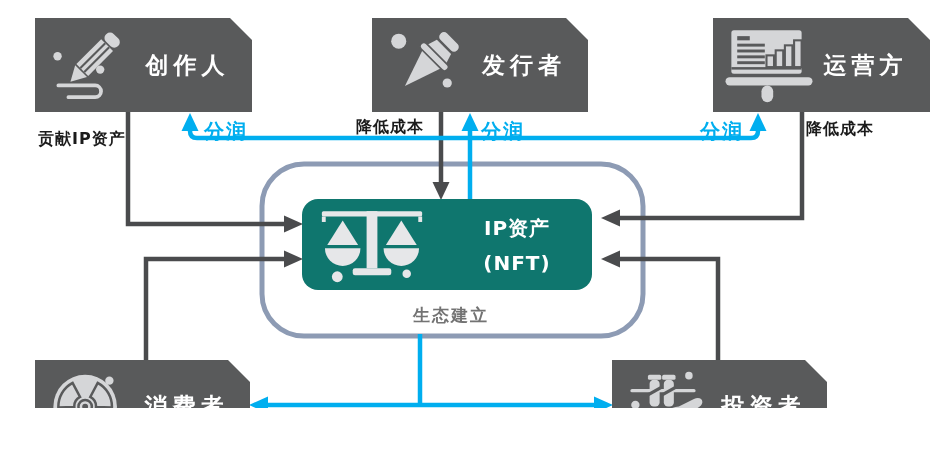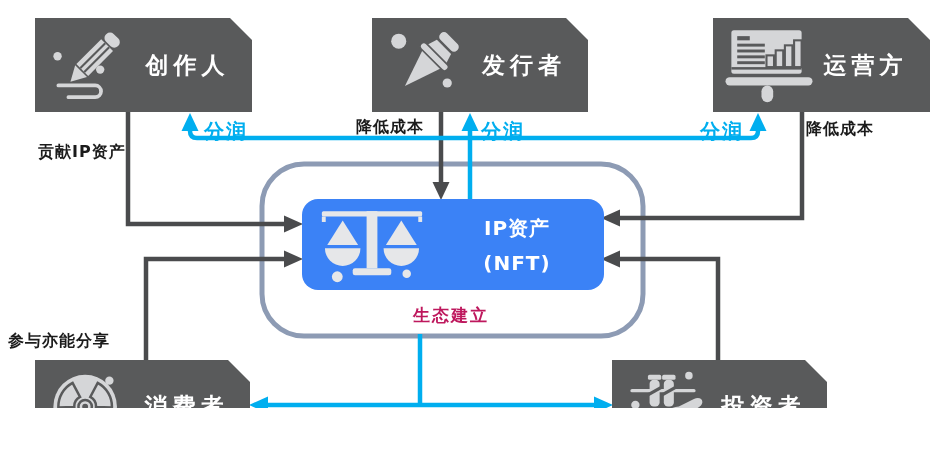--- a/index.html
+++ b/index.html
@@ -18,32 +18,32 @@
     position:absolute;z-index:2;background:#595a5b;display:flex;align-items:center;
     clip-path:polygon(0 0, calc(100% - 22px) 0, 100% 22px, 100% 100%, 0 100%);
   }
   .party .icon{flex:0 0 auto;margin-left:10px;}
   .party .plabel{
     flex:1;text-align:center;color:#ffffff;font-size:23px;font-weight:bold;
     letter-spacing:5px;padding-right:14px;white-space:nowrap;
   }
   .nft{
     position:absolute;z-index:2;left:302px;top:199px;width:290px;height:91px;
-    background:#3b82f6;border-radius:16px;padding-left:12px;
+    background:#0f766e;border-radius:16px;
   }
   .nft .icon{position:absolute;left:12px;top:6px;}
   .nft .ntext{
     position:absolute;left:140px;top:0;width:150px;height:100%;
     display:flex;flex-direction:column;justify-content:center;align-items:center;gap:9px;
     color:#ffffff;font-size:20px;font-weight:bold;letter-spacing:1px;
   }
   .lbl{position:absolute;z-index:3;font-weight:bold;white-space:nowrap;}
   .lbl.k{color:#1b1b1b;font-size:16px;letter-spacing:1px;}
   .lbl.b{color:#00aeef;font-size:20px;letter-spacing:2px;}
-  .lbl.eco{color:#be185d;font-size:17px;letter-spacing:2px;}
+  .lbl.eco{color:#737373;font-size:17px;letter-spacing:2px;}
 </style>
 </head>
 <body>
 
 <div class="stage">
 
   <svg class="wires" width="932" height="473" viewBox="0 0 932 473">
 
     <rect class="eco-border" x="262" y="164" width="381" height="172" rx="42"></rect>
 
@@ -181,23 +181,22 @@
         <circle cx="30" cy="93" r="7"></circle>
         <circle cx="120" cy="89" r="5.5"></circle>
       </g>
     </svg>
     <div class="ntext">
       <div>IP资产</div>
       <div>(NFT)</div>
     </div>
   </div>
 
-  <div class="lbl k" style="left:38px;top:142px;">贡献IP资产</div>
+  <div class="lbl k" style="left:38px;top:129px;">贡献IP资产</div>
   <div class="lbl b" style="left:204px;top:118px;">分润</div>
   <div class="lbl k" style="left:356px;top:117px;">降低成本</div>
   <div class="lbl b" style="left:481px;top:118px;">分润</div>
   <div class="lbl b" style="left:700px;top:118px;">分润</div>
   <div class="lbl k" style="left:806px;top:119px;">降低成本</div>
-  <div class="lbl k" style="left:8px;top:331px;">参与亦能分享</div>
   <div class="lbl eco" style="left:413px;top:304px;">生态建立</div>
   <div class="lbl b" style="left:402px;top:419px;">分润</div>
 
 </div>
 
 </body></html>

